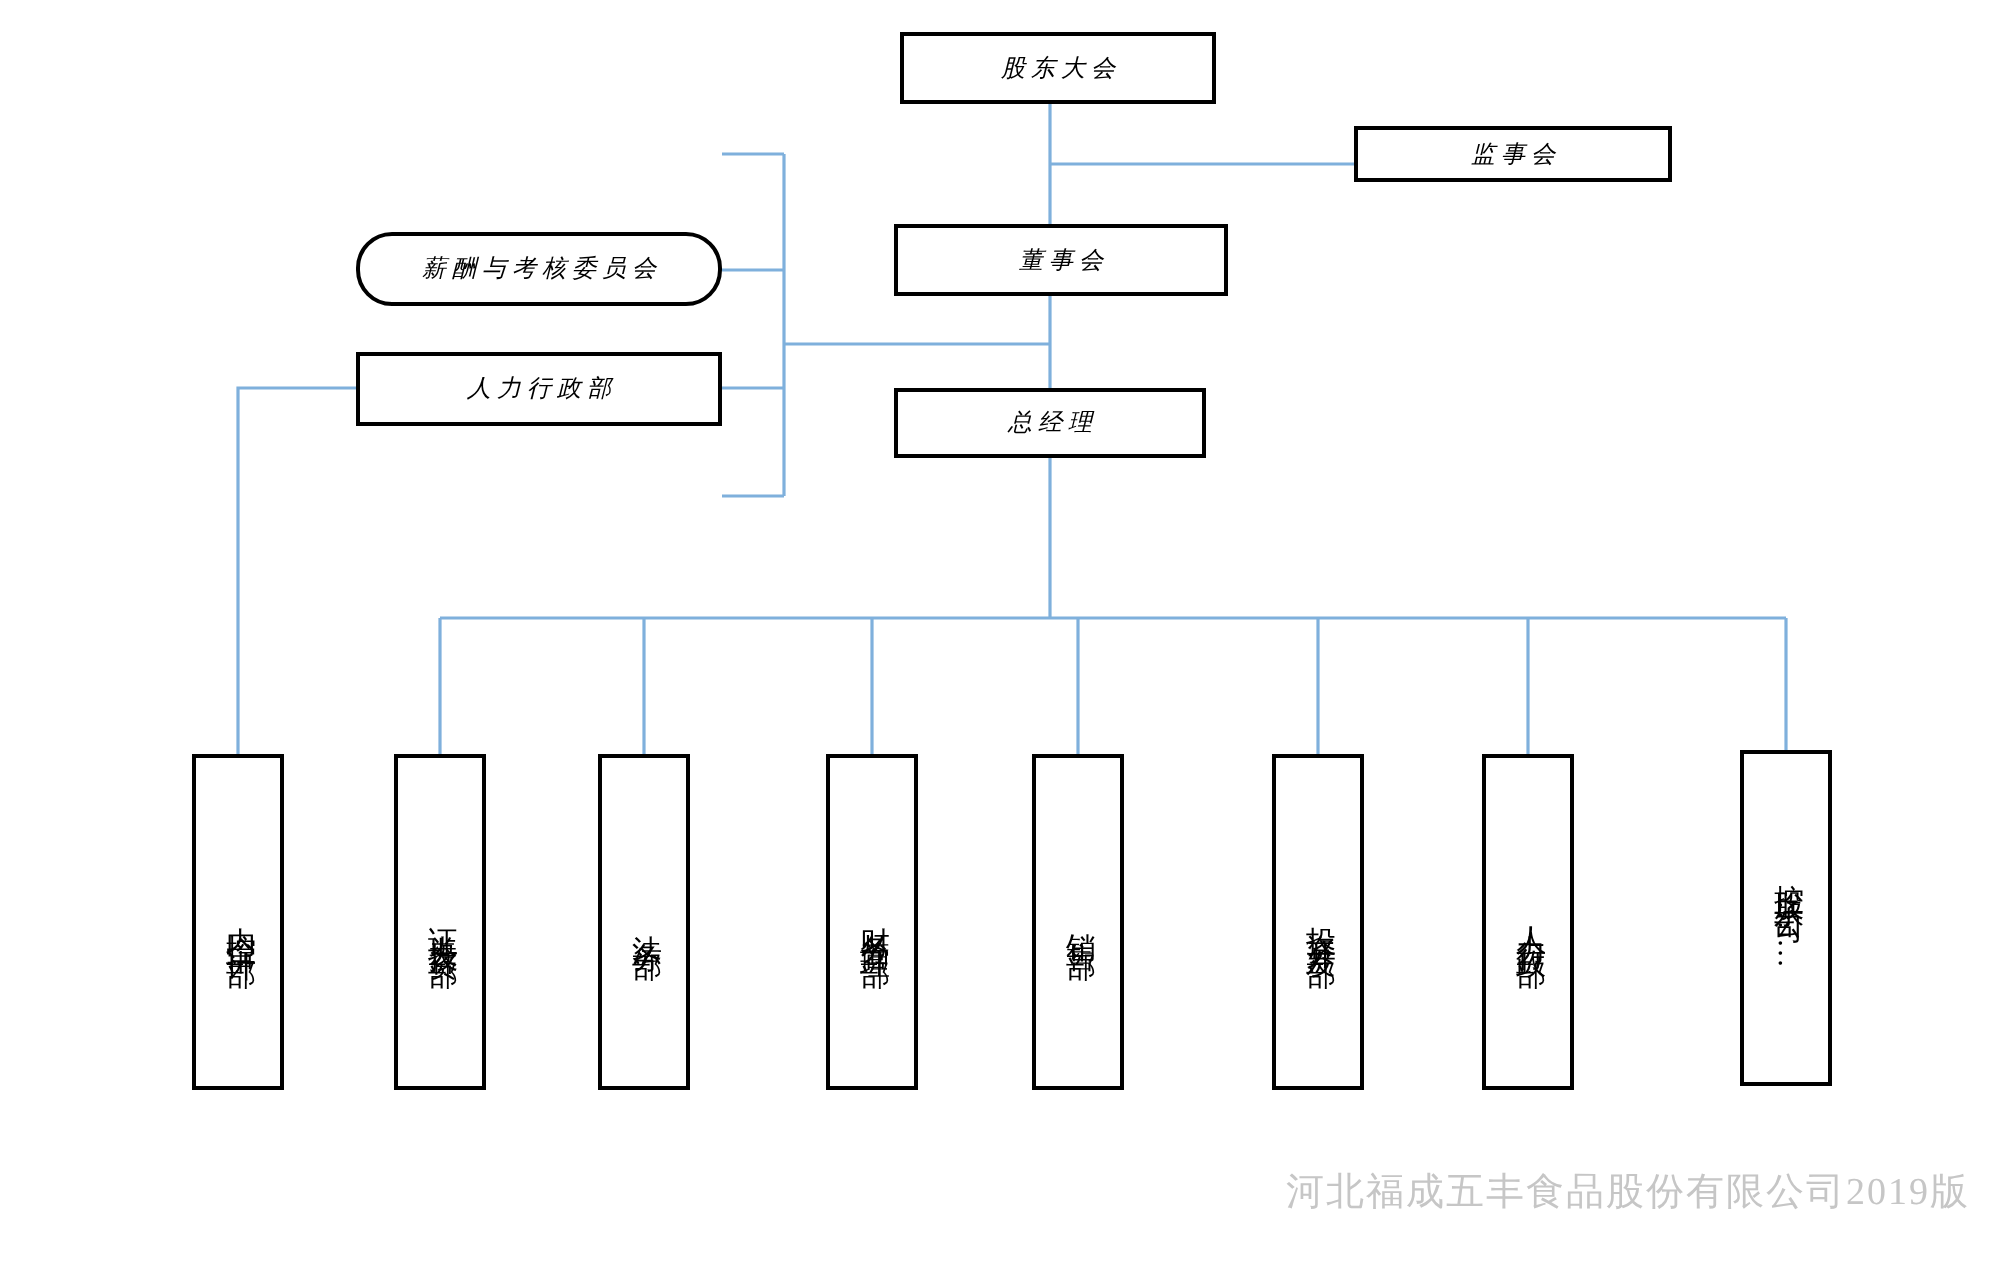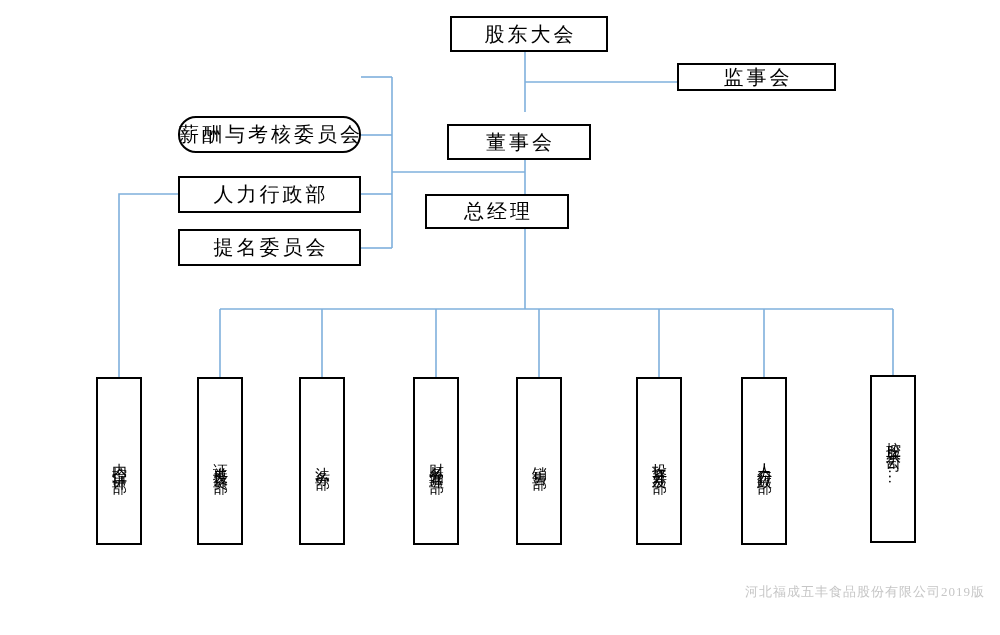--- a/index.html
+++ b/index.html
@@ -35,38 +35,39 @@
     position: absolute;
     box-sizing: border-box;
     background: var(--background);
     border: 2px solid var(--box-border);
     display: flex;
     align-items: center;
     justify-content: center;
     color: var(--text);
   }
   .hbox {
-    font-size: 20px;
+    font-size: 12px;
     letter-spacing: 3px;
     text-indent: 3px; 
     white-space: nowrap;
+    font-style: italic;
   }
   .vbox {
     writing-mode: vertical-rl;
     font-size: 15px;
     letter-spacing: 4px;
     width: 46px;
     height: 168px;
     top: 377px;
   }
   .watermark {
     position: absolute;
     top: 583px;
     right: 15px;
-    font-size: 13px;
+    font-size: 19px;
     letter-spacing: 1px;
     color: var(--watermark);
     white-space: nowrap;
   }
 </style>
 </head>
 <body>
 
 <div class="canvas">
 
@@ -99,30 +100,29 @@
     <path d="M539 309 V377"></path>
     <path d="M659 309 V377"></path>
     <path d="M764 309 V377"></path>
     <path d="M893 309 V377"></path>
   </svg>
 
   <div class="node hbox" style="left:450px; top:16px; width:158px; height:36px;">股东大会</div>
 
   <div class="node hbox" style="left:677px; top:63px; width:159px; height:28px;">监事会</div>
 
-  <div class="node hbox" style="left:447px; top:124px; width:144px; height:36px;">董事会</div>
+  <div class="node hbox" style="left:447px; top:112px; width:167px; height:36px;">董事会</div>
 
-  <div class="node hbox" style="left:425px; top:194px; width:144px; height:35px;text-align:center;">总经理</div>
+  <div class="node hbox" style="left:447px; top:194px; width:156px; height:35px;text-align:center;">总经理</div>
 
 
   <div class="node hbox" style="left:178px; top:116px; width:183px; height:37px;border-radius:18px;">薪酬与考核委员会</div>
 
   <div class="node hbox" style="left:178px; top:176px; width:183px; height:37px;">人力行政部</div>
 
-  <div class="node hbox" style="left:178px; top:229px; width:183px; height:37px;">提名委员会</div>
 
   <div class="node vbox" style="left:96px;">内控审计部</div>
 
   <div class="node vbox" style="left:197px;">证券投资部</div>
 
   <div class="node vbox" style="left:299px;">法务部</div>
 
   <div class="node vbox" style="left:413px;">财务管理部</div>
 
   <div class="node vbox" style="left:516px;">销售部</div>

